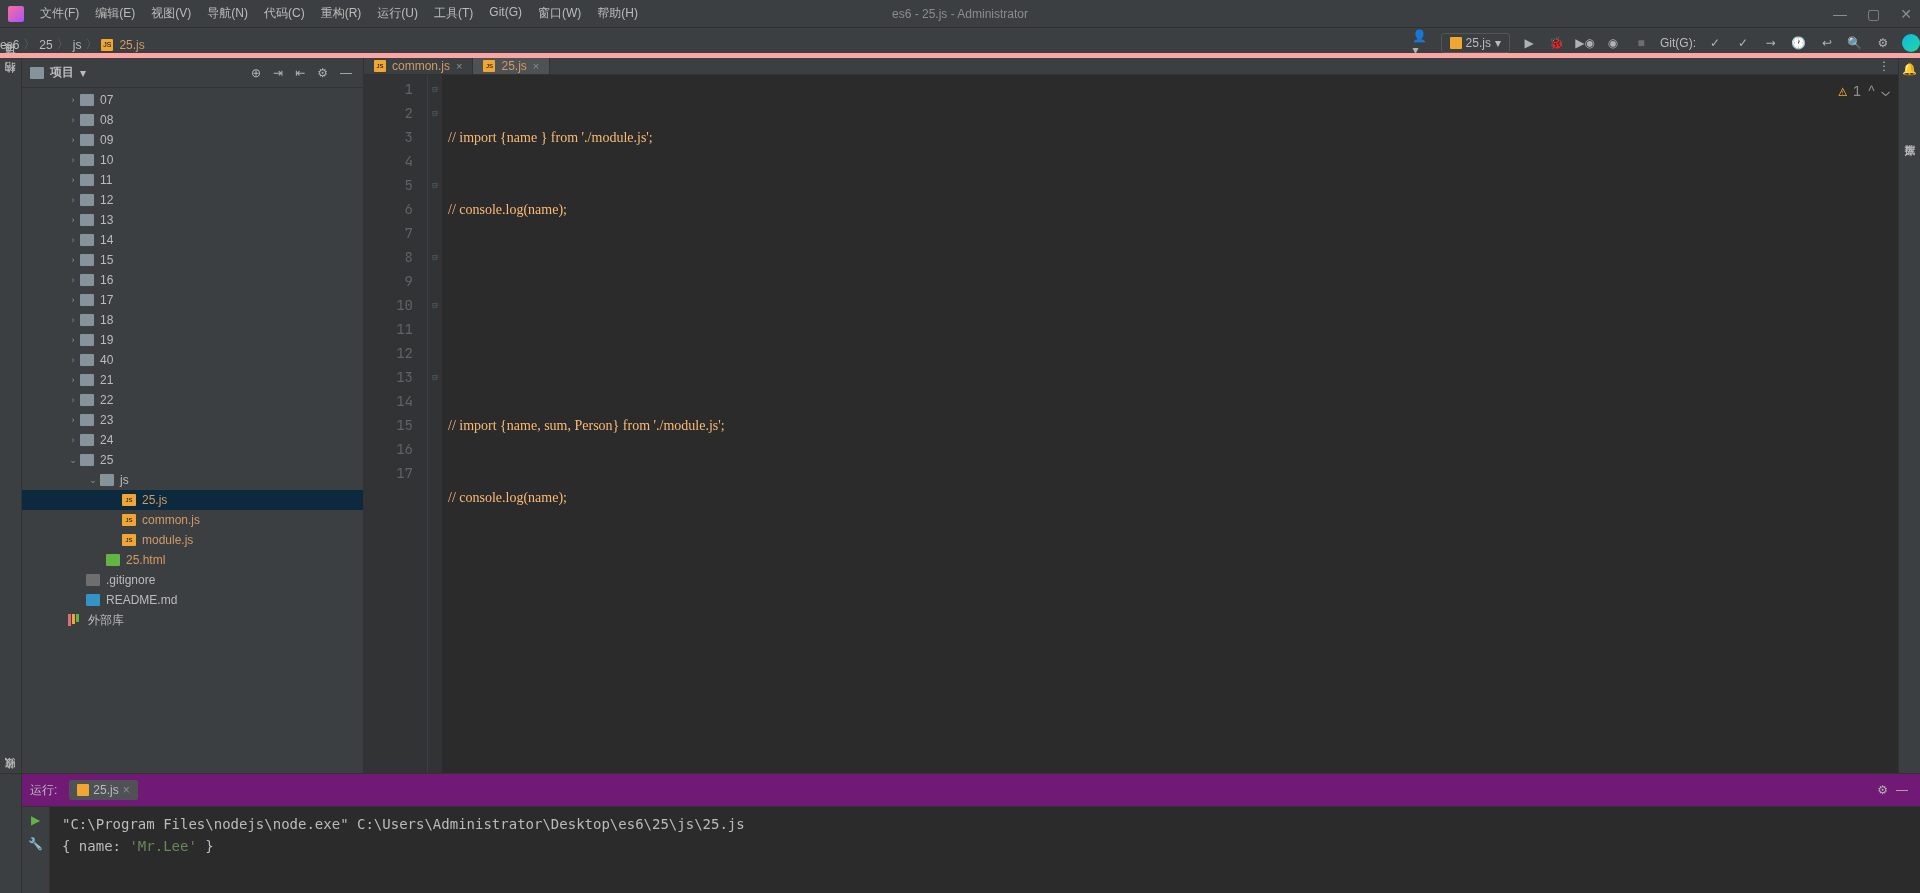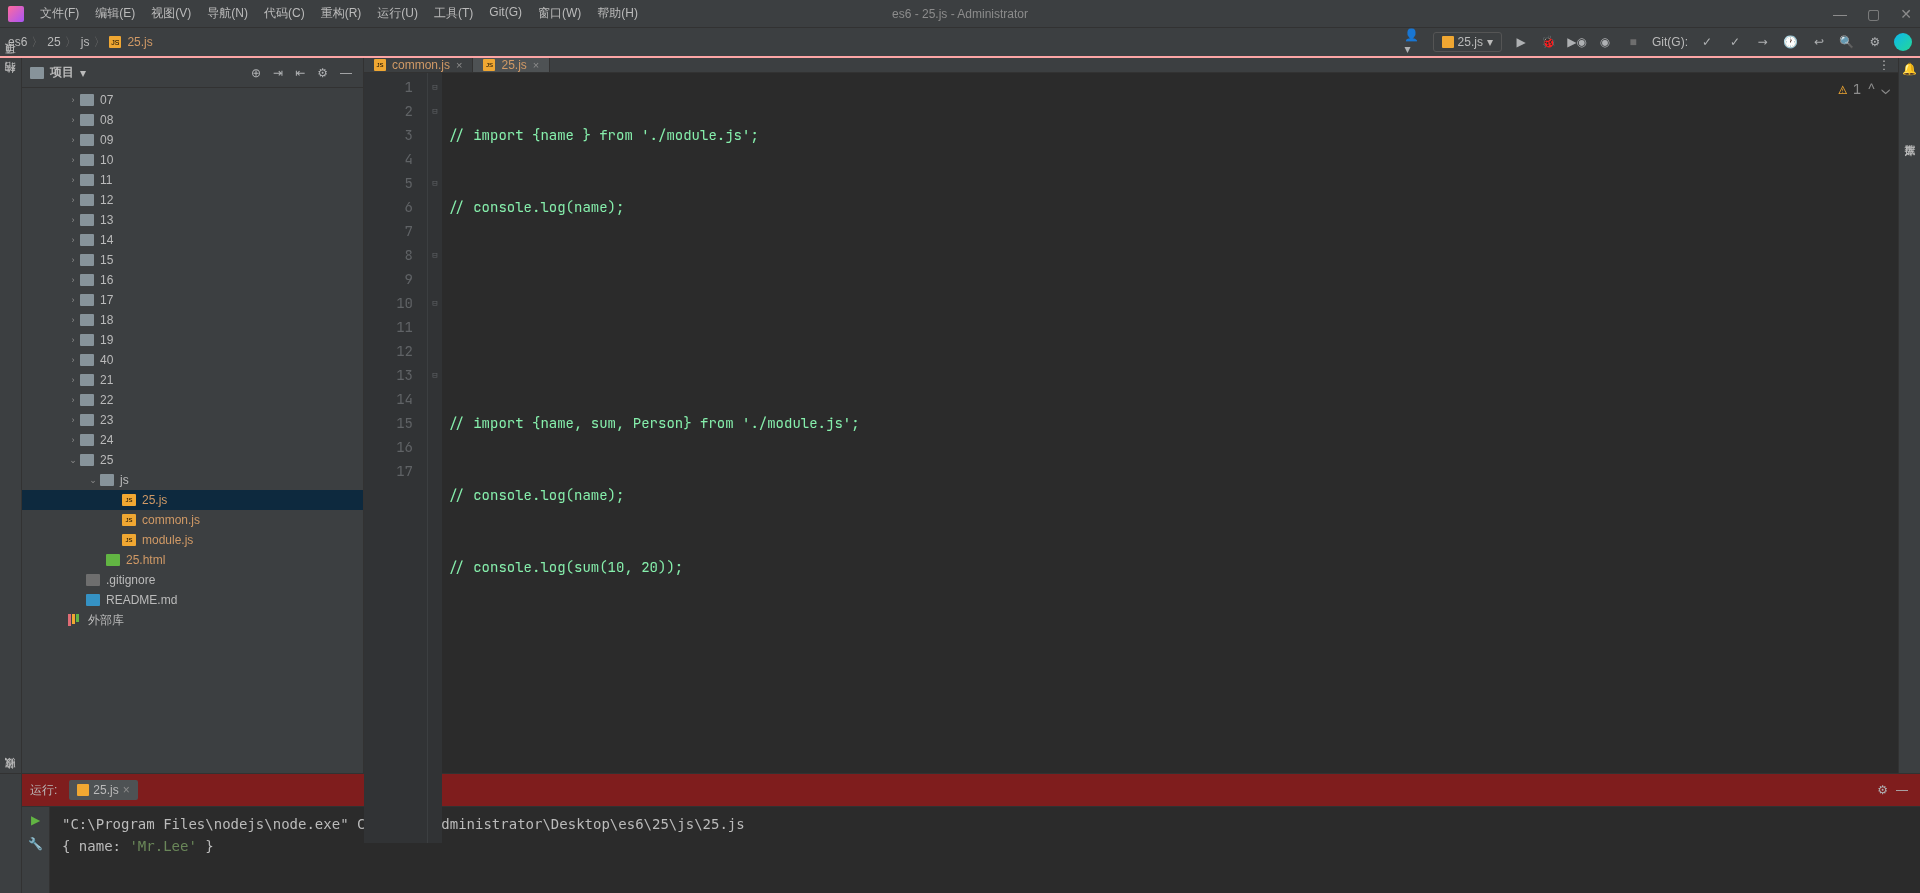--- a/index.html
+++ b/index.html
@@ -5,21 +5,21 @@
 * { margin: 0; padding: 0; box-sizing: border-box; }
 body { font-family: "Microsoft YaHei", Arial, sans-serif; font-size: 12px; background: #3c3f41; color: #bbbbbb; overflow: hidden; width: 1920px; height: 893px; }
 .titlebar { height: 28px; background: #3c3f41; display: flex; align-items: center; padding: 0 8px; border-bottom: 1px solid #323232; }
 .logo { width: 16px; height: 16px; background: linear-gradient(135deg,#ff6b9d,#a855f7); border-radius: 2px; margin-right: 16px; }
 .menu { display: flex; gap: 16px; flex: 1; }
 .menu span { cursor: pointer; }
 .title-text { position: absolute; left: 50%; transform: translateX(-50%); color: #8c8c8c; }
 .window-controls { display: flex; gap: 20px; margin-left: auto; }
 .window-controls span { cursor: pointer; color: #8c8c8c; font-size: 14px; }
 
-.navbar { height: 30px; background: #3c3f41; display: flex; align-items: center; padding: 0 8px; border-bottom: 2px solid #fca5a5; }
+.navbar { height: 30px; background: #3c3f41; display: flex; align-items: flex-end; padding: 0 0; border-bottom: 5px solid #fca5a5; }
 .breadcrumb { display: flex; align-items: center; gap: 4px; flex: 1; }
 .breadcrumb .sep { color: #6e6e6e; }
 .breadcrumb .file-icon { width: 12px; height: 12px; background: #f0a732; border-radius: 1px; display: inline-flex; align-items: center; justify-content: center; font-size: 7px; color: #000; margin-right: 2px; }
 .breadcrumb .active { color: #d19a66; }
 .toolbar-right { display: flex; align-items: center; gap: 10px; }
 .toolbar-right .icon-btn { width: 18px; height: 18px; display: flex; align-items: center; justify-content: center; cursor: pointer; color: #afb1b3; }
 .run-config { border: 1px solid #555; border-radius: 3px; padding: 2px 8px; display: flex; align-items: center; gap: 4px; }
 .run-config .file-icon { width: 12px; height: 12px; background: #f0a732; border-radius: 1px; }
 .play-icon { color: #62b543; }
 .bug-icon { color: #62b543; }
@@ -62,33 +62,33 @@
 .tabs .spacer { flex: 1; }
 .tabs .menu-dots { padding: 0 8px; display: flex; align-items: center; cursor: pointer; }
 
 .code-area { flex: 1; display: flex; position: relative; font-family: "JetBrains Mono", Consolas, monospace; font-size: 14px; line-height: 24px; }
 .gutter { width: 64px; background: #313335; text-align: right; padding-right: 14px; color: #606366; user-select: none; padding-top: 2px; border-right: 1px solid #3c3f41; }
 .gutter .ln { height: 24px; }
 .fold-gutter { width: 14px; background: #313335; padding-top: 2px; }
 .fold-gutter .fm { height: 24px; display: flex; align-items: center; justify-content: center; color: #606366; font-size: 9px; }
 .code { flex: 1; padding-left: 6px; padding-top: 2px; white-space: pre; color: #a9b7c6; }
 .code .line { height: 24px; }
-.comment { color: #86efac; }
+.comment { color: #fdba74; font-family: Liberation Serif, serif; }
 
 .code-status { position: absolute; top: 4px; right: 8px; display: flex; align-items: center; gap: 6px; color: #8c8c8c; }
 .code-status .warn { color: #f0a732; }
 
 .right-gutter { width: 22px; background: #3c3f41; border-left: 1px solid #323232; display: flex; flex-direction: column; align-items: center; padding-top: 4px; }
 .right-gutter .rotated { writing-mode: vertical-rl; font-size: 11px; cursor: pointer; margin-top: 60px; }
 
 .terminal-panel { height: 120px; background: #2b2b2b; border-top: 1px solid #323232; display: flex; }
 .terminal-left-gutter { width: 22px; background: #3c3f41; border-right: 1px solid #323232; display: flex; flex-direction: column; align-items: center; padding-top: 4px; gap: 16px; }
 .terminal-left-gutter .rotated { writing-mode: vertical-rl; transform: rotate(180deg); font-size: 11px; }
 .terminal-body { flex: 1; display: flex; flex-direction: column; }
-.terminal-tabs { height: 26px; background: #7f1d1d; display: flex; align-items: center; padding: 16px 8px; border-bottom: 1px solid #323232; }
+.terminal-tabs { height: 26px; background: #701a75; display: flex; align-items: center; padding: 16px 8px; border-bottom: 1px solid #323232; }
 .terminal-tabs .run-label { margin-right: 12px; }
 .terminal-tabs .tab-item { display: flex; align-items: center; gap: 4px; background: #4e5254; padding: 3px 8px; border-radius: 2px; }
 .terminal-tabs .js-icon { width: 12px; height: 12px; background: #f0a732; border-radius: 1px; }
 .terminal-tabs .spacer { flex: 1; }
 .terminal-tabs .icon-btn { cursor: pointer; padding: 0 4px; color: #afb1b3; }
 .terminal-content { flex: 1; display: flex; }
 .terminal-toolbar { width: 28px; background: #3c3f41; display: flex; flex-direction: column; align-items: center; padding-top: 6px; gap: 10px; border-right: 1px solid #323232; }
 .terminal-toolbar .tb-btn { cursor: pointer; color: #afb1b3; }
 .terminal-toolbar .play { color: #62b543; }
 .terminal-output { flex: 1; padding: 6px 12px; font-family: Consolas, monospace; font-size: 14px; line-height: 22px; color: #bbbbbb; }
@@ -366,21 +366,20 @@
           <div class="fm"></div>
         <div class="fm"></div>
       </div>
       <div class="code">
         <div class="line"><span class="comment">// import {name } from './module.js';</span></div>
         <div class="line"><span class="comment">// console.log(name);</span></div>
         <div class="line"><span></span></div>
         <div class="line"><span></span></div>
         <div class="line"><span class="comment">// import {name, sum, Person} from './module.js';</span></div>
         <div class="line"><span class="comment">// console.log(name);</span></div>
-        <div class="line"><span class="comment">// console.log(sum(10, 20));</span></div>
         <div class="line"><span></span></div>
         
         
         
         
         
         
       </div>
       <div class="code-status">
         <span class="warn">⚠</span>

